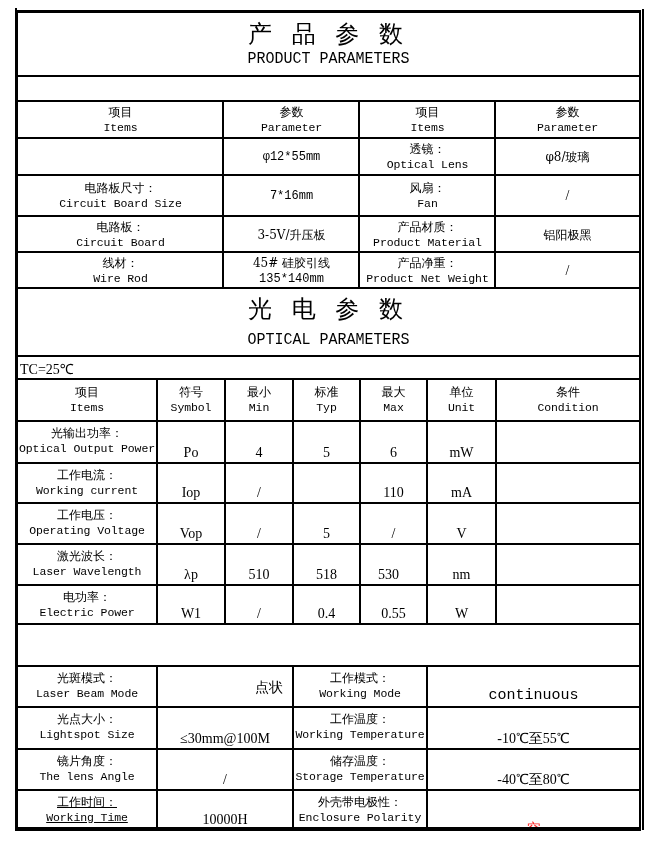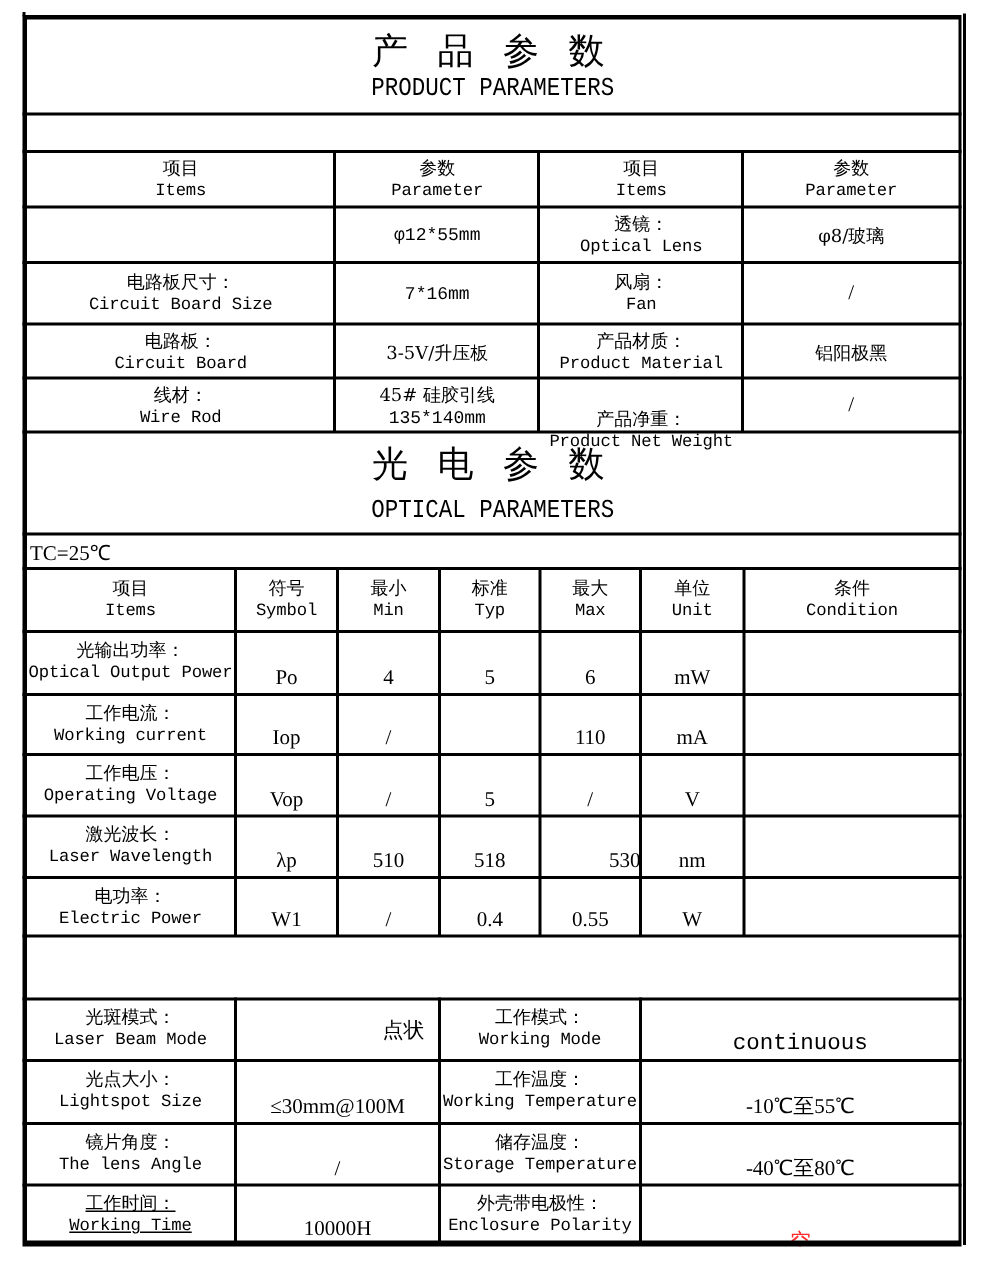--- a/index.html
+++ b/index.html
@@ -136,21 +136,21 @@
   </div>
 
   <div class="cell" style="left:18px; top:253px; width:205px; height:35px;">
     <div class="cn">线材：</div>
     <div class="en">Wire Rod</div>
   </div>
   <div class="cell" style="left:224px; top:253px; width:135px; height:35px;">
     <div class="cn">45# 硅胶引线</div>
     <div class="valsm">135*140mm</div>
   </div>
-  <div class="cell" style="left:360px; top:253px; width:135px; height:35px;margin-top:16px;">
+  <div class="cell" style="left:360px; top:253px; width:135px; height:35px;">
     <div class="cn">产品净重：</div>
     <div class="en">Product Net Weight</div>
   </div>
   <div class="cell" style="left:496px; top:253px; width:143px; height:35px;">
     <div class="val">/</div>
   </div>
 
   <div class="cell" style="left:18px; top:289px; width:621px; height:66px;">
     <div class="big-cn">光 电 参 数</div>
     <div class="big-en" style="margin-top:9px">OPTICAL PARAMETERS</div>
@@ -259,21 +259,21 @@
   </div>
   <div class="cell bottom" style="left:158px; top:545px; width:66px; height:39px;">
       <div class="val">λp</div>
     </div>
   <div class="cell bottom" style="left:226px; top:545px; width:66px; height:39px;">
       <div class="val">510</div>
     </div>
   <div class="cell bottom" style="left:294px; top:545px; width:65px; height:39px;">
       <div class="val">518</div>
     </div>
-  <div class="cell bottom" style="left:373px; top:545px; width:87px; height:39px;border-radius:12px;">
+  <div class="cell bottom" style="left:345px; top:545px; width:87px; height:39px;border-radius:12px;">
       <div class="val">530</div>
     </div>
   <div class="cell bottom" style="left:428px; top:545px; width:67px; height:39px;">
       <div class="val">nm</div>
     </div>
   <div class="cell bottom" style="left:497px; top:545px; width:142px; height:39px;">
       <div class="val"></div>
     </div>
 
   <div class="cell top" style="left:18px; top:586px; width:138px; height:37px;">

